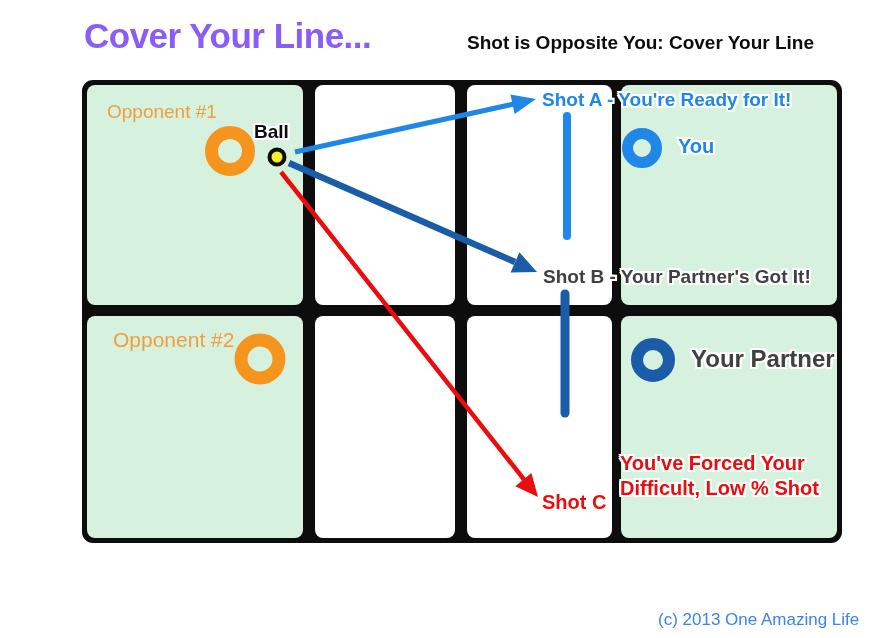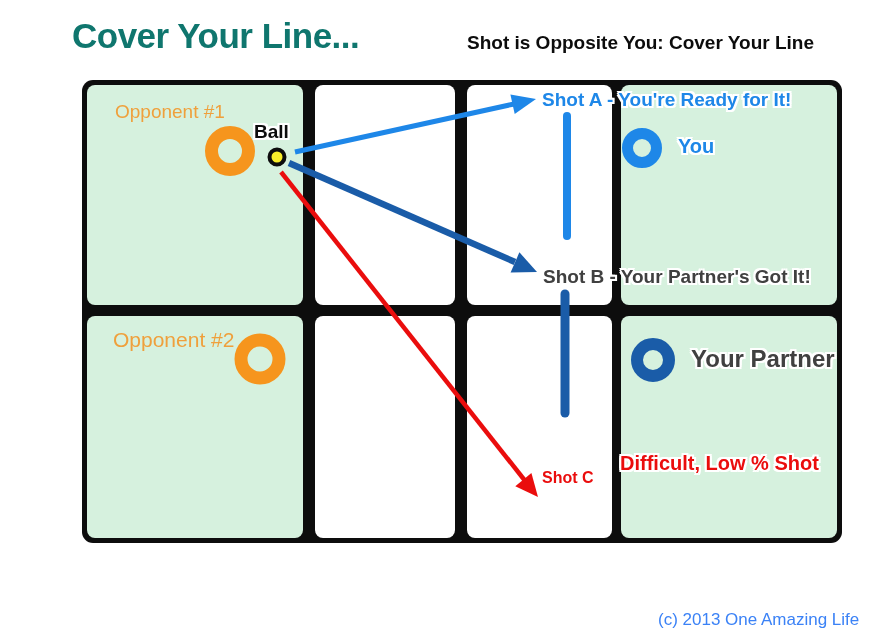--- a/index.html
+++ b/index.html
@@ -3,21 +3,21 @@
 <meta charset="utf-8">
 <style>
   html,body{margin:0;padding:0;background:#ffffff;}
   #stage{
     position:relative;width:893px;height:638px;overflow:hidden;
     font-family:"Liberation Sans", sans-serif;background:#ffffff;
   }
   .abs{position:absolute;}
   
   .title{
-    left:72px;top:18px;font-size:35px;font-weight:700;color:#0f766e;
+    left:84px;top:18px;font-size:35px;font-weight:700;color:#8b5cf6;
     letter-spacing:-0.5px;
   }
   .subtitle{
     left:467px;top:33px;font-size:19px;font-weight:700;color:#0c0c0c;
   }
   
   .court{
     left:82px;top:80px;width:760px;height:463px;
     background:#0d0d0d;border-radius:11px;
   }
@@ -36,28 +36,28 @@
   .lbl{white-space:nowrap;line-height:1.05;}
   .outline{
     text-shadow:-2px -2px 0 #fff, 2px -2px 0 #fff, -2px 2px 0 #fff, 2px 2px 0 #fff,
                 -2px 0 0 #fff, 2px 0 0 #fff, 0 -2px 0 #fff, 0 2px 0 #fff;
   }
   .c-orange{color:#efa03c;}
   .c-lblue{color:#1e87e8;}
   .c-dblue{color:#404040;}
   .c-red{color:#ea0d0d;}
   .c-black{color:#0c0c0c;}
-  .opp1{left:107px;top:102px;font-size:19px;font-weight:400;margin-left:8px;}
+  .opp1{left:107px;top:102px;font-size:19px;font-weight:400;}
   .opp2{left:113px;top:329px;font-size:21px;font-weight:400;}
   .ball-lbl{left:254px;top:122px;font-size:19px;font-weight:700;}
   .you-lbl{left:678px;top:136px;font-size:20px;font-weight:700;}
   .partner-lbl{left:691px;top:346px;font-size:24px;font-weight:700;}
   .shot-a{left:542px;top:90px;font-size:19px;font-weight:700;}
   .shot-b{left:543px;top:267px;font-size:19px;font-weight:700;}
-  .shot-c{left:542px;top:470px;font-size:16px;font-weight:700;}
+  .shot-c{left:542px;top:492px;font-size:20px;font-weight:700;}
   .callout{
     left:620px;top:451px;width:236px;font-size:20px;font-weight:700;
     line-height:25px;white-space:nowrap;
   }
   .footer{left:658px;top:611px;font-size:17px;font-weight:400;color:#3b82f6;}
 </style>
 </head>
 <body>
 
 <div id="stage">
@@ -109,18 +109,19 @@
   <div class="abs lbl opp2 c-orange">Opponent #2</div>
   <div class="abs lbl ball-lbl c-black outline">Ball</div>
   <div class="abs lbl you-lbl c-lblue outline">You</div>
   <div class="abs lbl partner-lbl c-dblue outline">Your Partner</div>
 
   <div class="abs lbl shot-a c-lblue outline">Shot A - You're Ready for It!</div>
   <div class="abs lbl shot-b c-dblue outline">Shot B - Your Partner's Got It!</div>
   <div class="abs lbl shot-c c-red outline">Shot C</div>
 
   <div class="abs callout c-red outline">
+    <div>You've Forced Your</div>
     <div>Difficult, Low % Shot</div>
   </div>
 
   <div class="abs lbl footer">(c) 2013 One Amazing Life</div>
 
 </div>
 
 </body></html>

